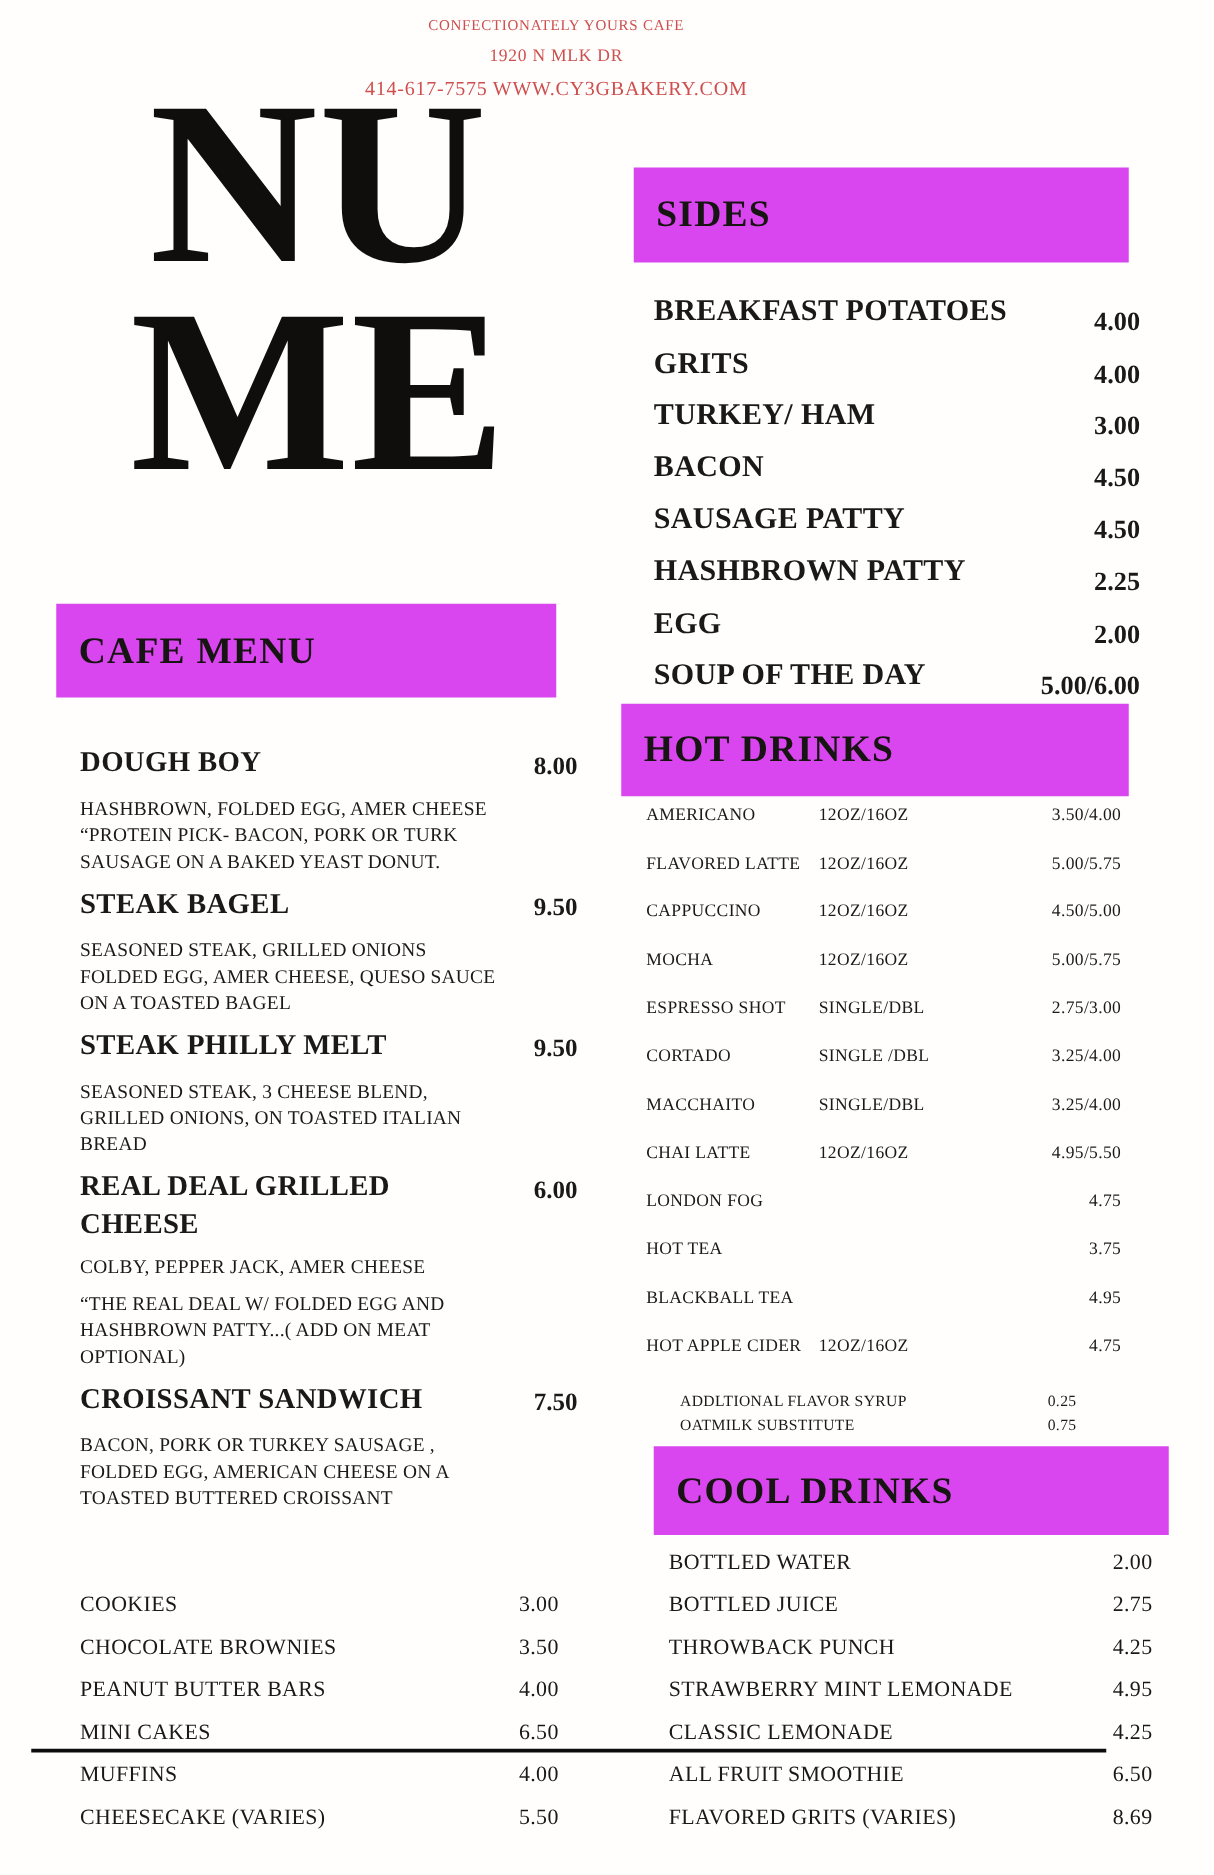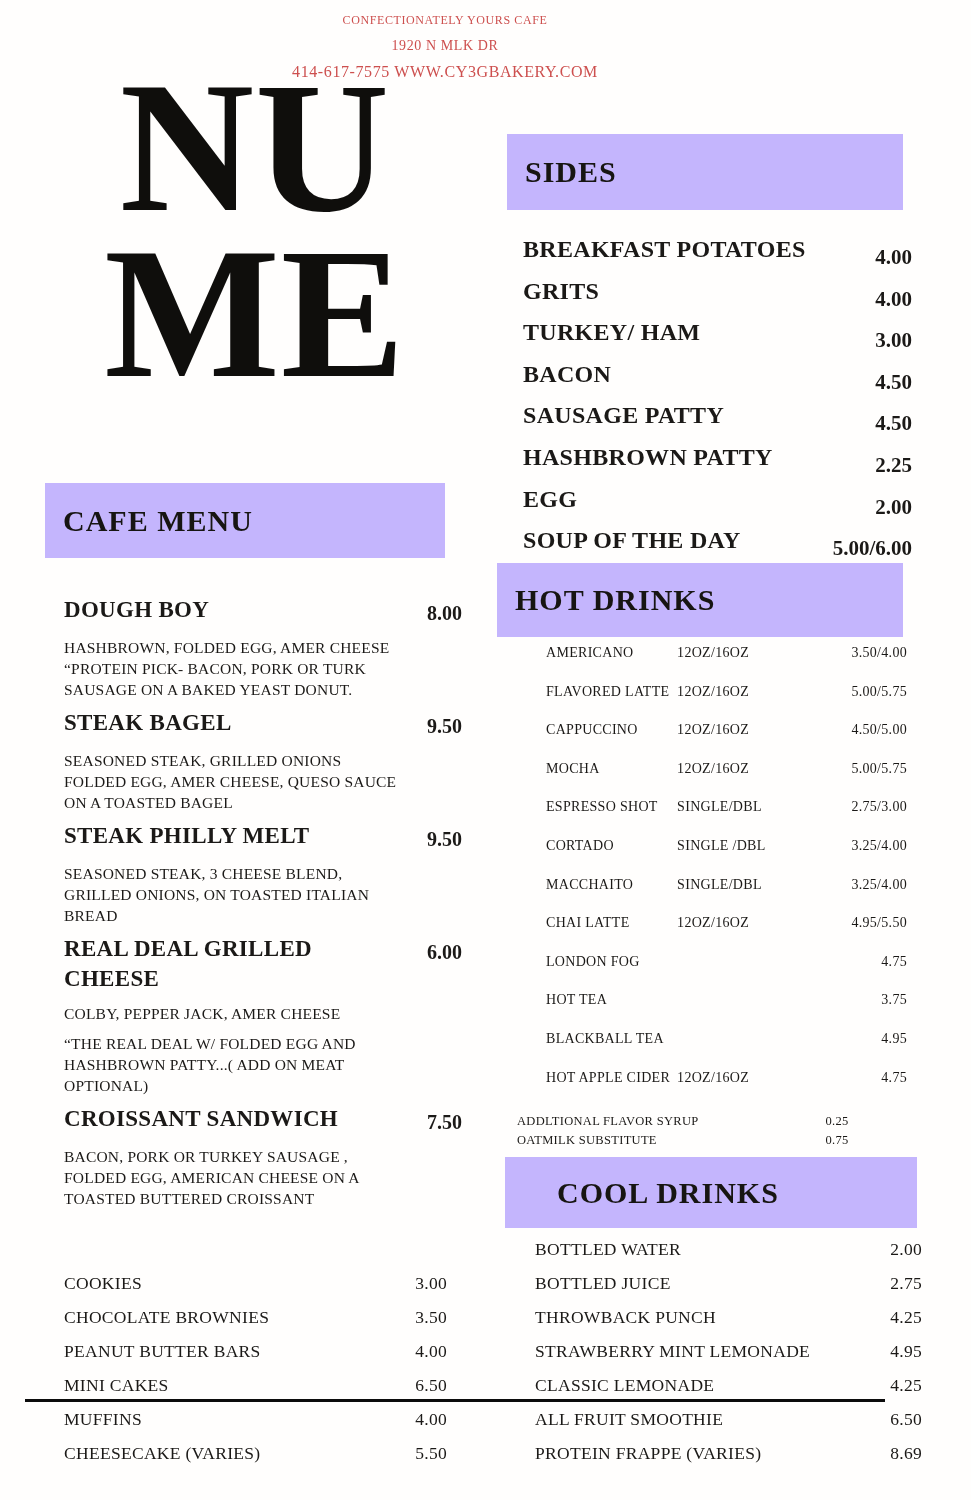--- a/index.html
+++ b/index.html
@@ -16,26 +16,26 @@
   .topline .l2 { font-size:14px; line-height:26px; letter-spacing:0.6px; }
   .topline .l3 { font-size:16px; line-height:26px; letter-spacing:0.6px;font-family:Liberation Serif, serif; }
 
   
   .logo {
     position:absolute; left:95px; top:64px; width:320px; text-align:center;
     font-weight:bold; font-size:186px; line-height:166px; color:#0f0e0c; letter-spacing:1px;
   }
 
   
-  .bar { position:absolute; background:#c4b5fd; display:flex; align-items:center; }
+  .bar { position:absolute; background:#d946ef; display:flex; align-items:center; }
   .bar .t { font-weight:bold; font-size:30px; letter-spacing:1px; color:#171512; padding-left:18px; }
   #bar-sides { left:507px; top:134px; width:396px; height:76px; }
   #bar-cafe  { left:45px;  top:483px; width:400px; height:75px; }
   #bar-hot   { left:497px; top:563px; width:406px; height:74px; }
-  #bar-cool  { left:505px; top:1157px; width:412px; height:71px;padding-left:34px; }
+  #bar-cool  { left:523px; top:1157px; width:412px; height:71px; }
 
   
   .sides-list { position:absolute; left:523px; top:234px; width:389px; }
   .side-row { display:flex; justify-content:space-between; height:41.6px; }
   .side-name { font-weight:bold; font-size:24px; line-height:30px; letter-spacing:0.3px; }
   .side-price { font-weight:bold; font-size:21px; line-height:30px; margin-top:8px; }
 
   
   .entrees { position:absolute; left:64px; top:595px; width:398px; }
   .entree { margin-bottom:8px; }
@@ -44,25 +44,25 @@
   .entree-price { font-weight:bold; font-size:20px; line-height:30px; padding-top:3px; }
   .entree-desc { font-size:15.5px; line-height:21px; margin-top:9px; width:342px; letter-spacing:0.2px; }
 
   
   .plain-row { display:flex; justify-content:space-between; height:34px; line-height:34px; font-size:17.5px; letter-spacing:0.3px; }
   .bakery { position:absolute; left:64px; top:1266px; width:383px; }
   .cool   { position:absolute; left:535px; top:1232px; width:387px; }
 
   
   .hot-list { position:absolute; left:517px; top:643px; width:390px; }
-  .hot-row { display:flex; height:38.6px; font-size:14px; line-height:20px; letter-spacing:0.3px;margin-left:29px; }
+  .hot-row { display:flex; height:38.6px; font-size:14px; line-height:20px; letter-spacing:0.3px; }
   .hot-name { width:138px; }
   .hot-size { width:122px; }
   .hot-price { width:120px; text-align:right; }
-  .addons { margin-top:7px; }
+  .addons { margin-top:7px;margin-left:27px; }
   .addon-row { display:flex; height:19px; font-size:12.5px; line-height:16px; letter-spacing:0.3px; }
   .addon-name { width:260px; }
   .addon-price { width:120px; text-align:center; }
 
   
   .divider { position:absolute; left:25px; top:1399px; width:860px; height:3px; background:#0c0c0c; }
 </style>
 </head>
 <body>
 
@@ -333,20 +333,20 @@
         <span>CLASSIC LEMONADE</span>
         <span>4.25</span>
       </div>
 
       <div class="plain-row">
         <span>ALL FRUIT SMOOTHIE</span>
         <span>6.50</span>
       </div>
 
       <div class="plain-row">
-        <span>PROTEIN FRAPPE (VARIES)</span>
+        <span>FLAVORED GRITS (VARIES)</span>
         <span>8.69</span>
       </div>
     </div>
 
   <div class="divider"></div>
 
 </div>
 
 </body></html>

